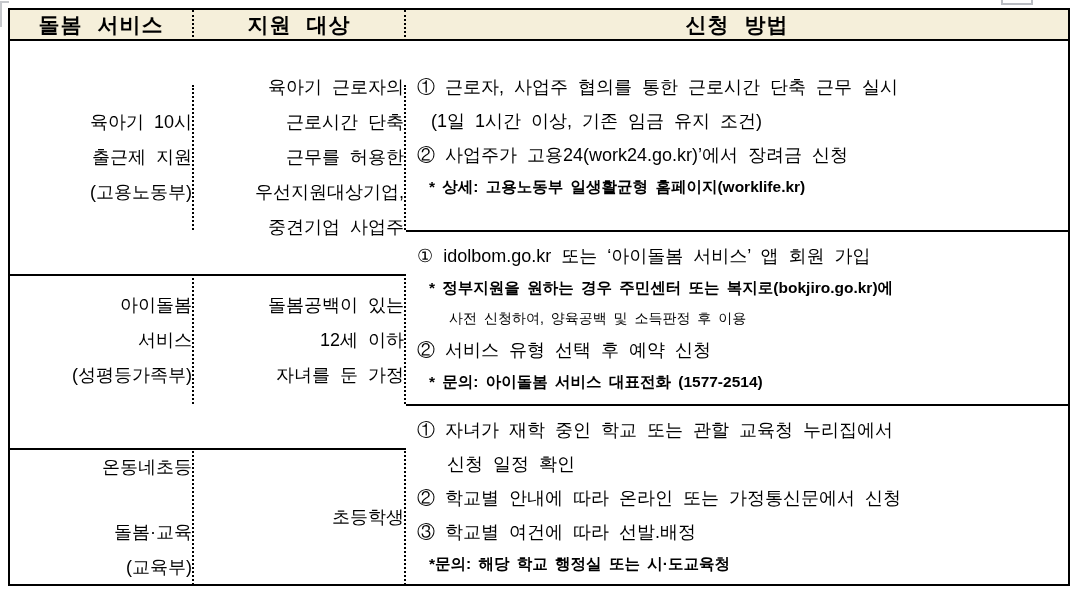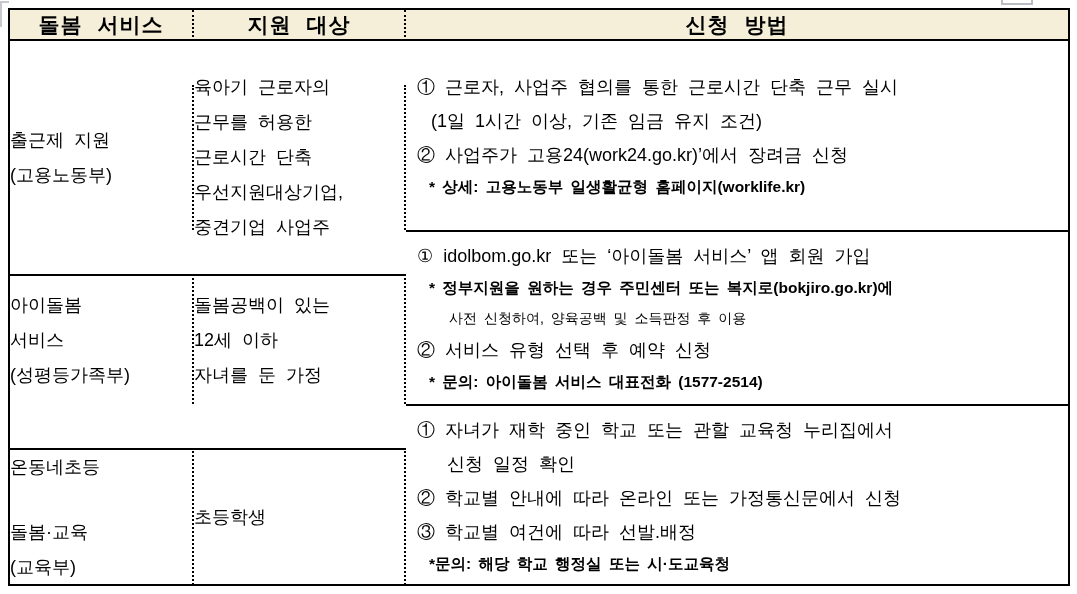--- a/index.html
+++ b/index.html
@@ -20,21 +20,21 @@
          grid-template-rows:31px 189px 174px 1fr; }
 
   .cell { display:flex; flex-direction:column; justify-content:center; }
   .c1, .c2 { border-right:2px dotted #000; }
   .solid-top { border-top:2px solid #000; }
 
   .hc { background:#f5efda; border-bottom:2.5px solid #000; align-items:center;
         font-size:21px; font-weight:700; letter-spacing:1px; word-spacing:8px;
         justify-content:center; flex-direction:row; }
 
-  .center-cell { align-items:flex-start; text-align:center;margin-top:44px; }
+  .center-cell { align-items:flex-end; text-align:center;margin-top:44px; }
   .center-cell .ln { line-height:35px; }
 
   .ln { font-size:18px; line-height:34px; word-spacing:5px; white-space:nowrap; }
   .ln.blank { height:30px; }
 
   .mc { padding-left:11px; }
   .mc .ln.item  { }
   .mc .ln.cont-sm { padding-left:14px; }
   .mc .ln.cont    { padding-left:30px; }
   .mc .ln.note    { font-size:15.5px; line-height:30px; word-spacing:3px; padding-left:12px;font-weight:bold; }
@@ -54,27 +54,28 @@
       <span>돌봄 서비스</span>
     </div>
     <div class="cell hc c2">
       <span>지원 대상</span>
     </div>
     <div class="cell hc">
       <span>신청 방법</span>
     </div>
 
     <div class="cell c1 center-cell">
+      <div class="ln">육아기 10시</div>
       <div class="ln">출근제 지원</div>
       <div class="ln">(고용노동부)</div>
     </div>
     <div class="cell c2 center-cell">
       <div class="ln">육아기 근로자의</div>
+      <div class="ln">근로시간 단축</div>
       <div class="ln">근무를 허용한</div>
-      <div class="ln">근로시간 단축</div>
       <div class="ln">우선지원대상기업,</div>
       <div class="ln">중견기업 사업주</div>
     </div>
     <div class="cell mc">
       <div class="ln item">① 근로자, 사업주 협의를 통한 근로시간 단축 근무 실시</div>
       <div class="ln cont-sm">(1일 1시간 이상, 기존 임금 유지 조건)</div>
       <div class="ln item">② 사업주가 고용24(work24.go.kr)’에서 장려금 신청</div>
       <div class="ln note">* 상세: 고용노동부 일생활균형 홈페이지(worklife.kr)</div>
     </div>
 

